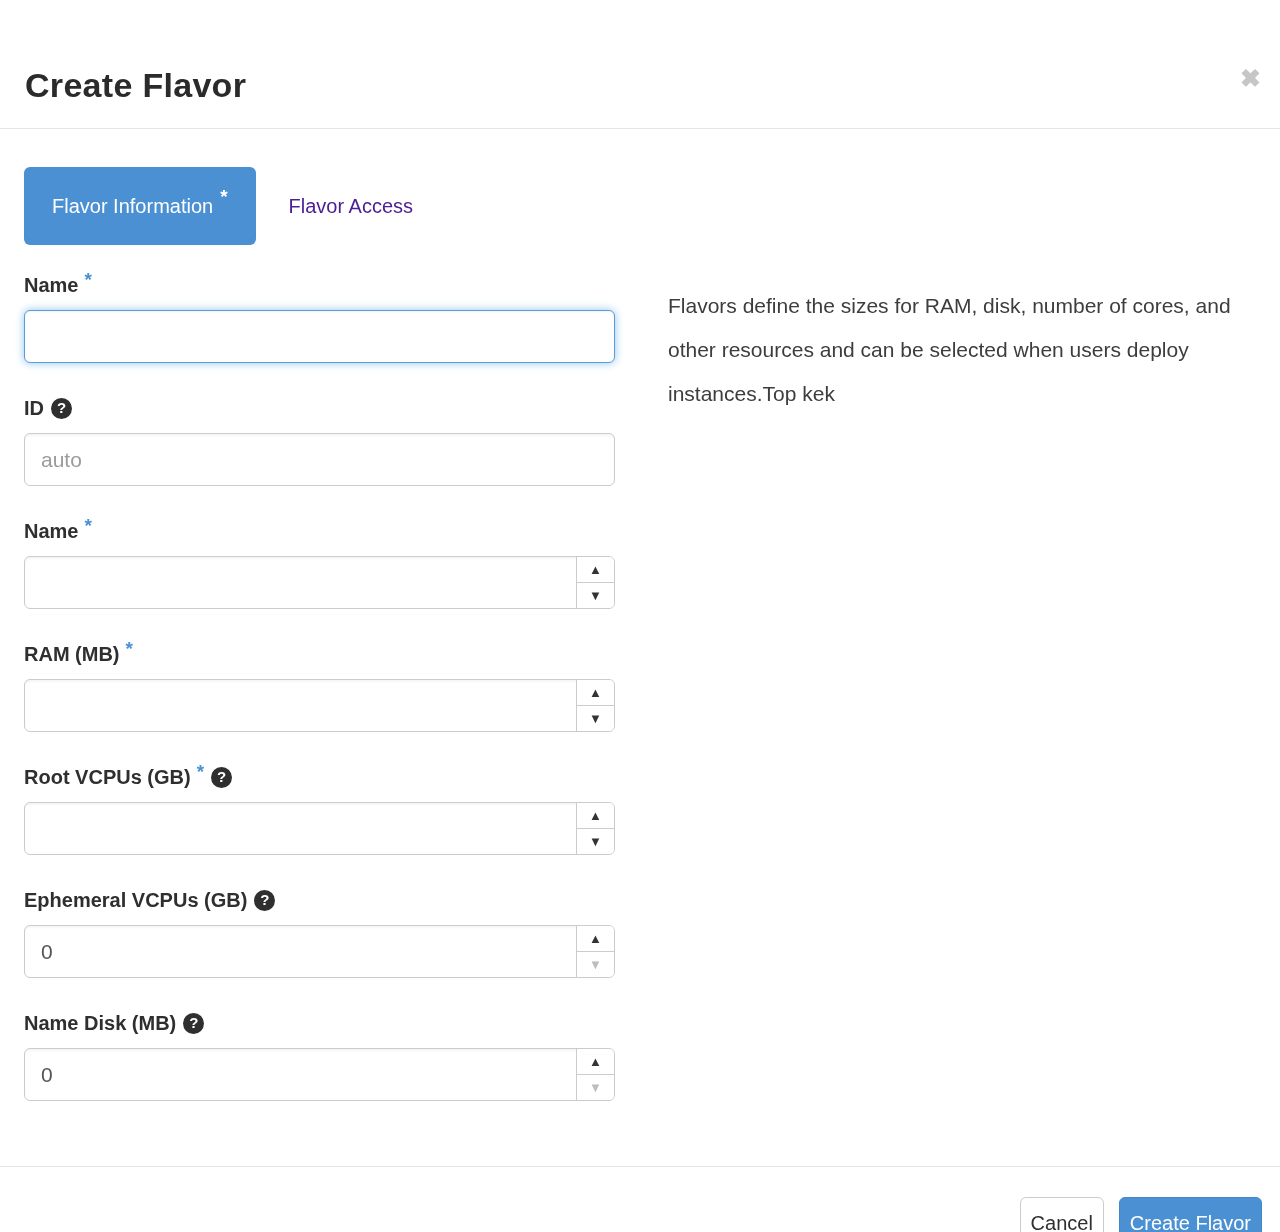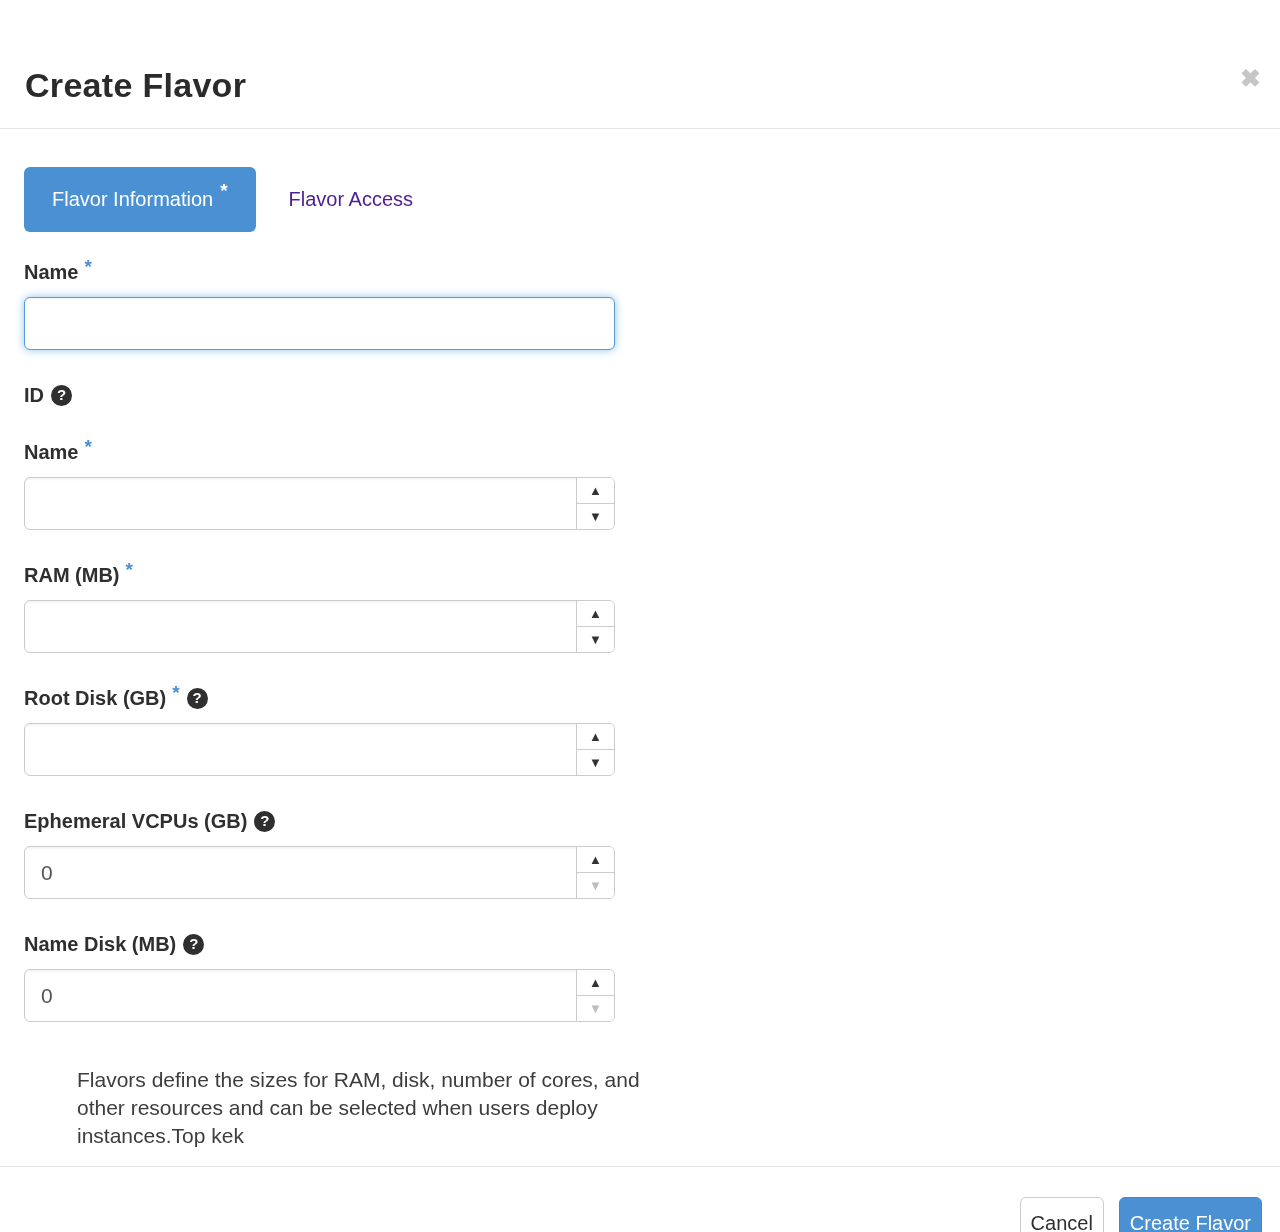--- a/index.html
+++ b/index.html
@@ -52,48 +52,48 @@
   }
   .tabs {
     display: flex;
     align-items: center;
     margin-bottom: 28px;
   }
   .tab-active {
     background: #4a90d2;
     color: #fff;
     font-size: 20px;
-    height: 65px;
+    height: 78px;
     padding: 0 28px;
     border-radius: 6px;
     display: inline-flex;
     align-items: center;
     cursor: pointer;
   }
   .tab-active .tab-req {
     font-size: 19px;
     position: relative;
     top: -9px;
     margin-left: 7px;
     font-weight: bold;
   }
   .tab-link {
     color: #4c1d95;
     font-size: 20px;
     margin-left: 33px;
     cursor: pointer;
     text-decoration: none;
   }
-  .columns { display: flex; flex-direction: column; }
+  .columns { display: flex; }
   .form-col { width: 591px; flex: 0 0 591px; }
   .desc-col {
     margin-left: 53px;
     width: 582px;
     font-size: 21px;
-    line-height: 28px;
+    line-height: 44px;
     color: #3d3d3d;
     padding-top: 11px;
   }
   .form-group { margin-bottom: 33px; }
   .field-label {
     display: flex;
     align-items: center;
     font-size: 20px;
     font-weight: bold;
     color: #2f2f2f;
@@ -240,20 +240,24 @@
       
     </div>
   </div>
 
   <div class="form-group">
     <div class="field-label">
       <span class="label-text">ID</span>
 
       <span class="help-icon">?</span>
     </div>
+    <div class="input-wrap">
+      <input class="form-control" type="text" placeholder="auto" style="">
+      
+    </div>
   </div>
 
   <div class="form-group">
     <div class="field-label">
       <span class="label-text">Name</span>
       <span class="req-star">*</span>
 
     </div>
     <div class="input-wrap">
       <input class="form-control num-input" type="text" style="">
@@ -282,21 +286,21 @@
                 </button>
         <button class="spin down">
                   <span class="tri">▼</span>
                 </button>
       </div>
     </div>
   </div>
 
   <div class="form-group">
     <div class="field-label">
-      <span class="label-text">Root Disk (GB)</span>
+      <span class="label-text">Root VCPUs (GB)</span>
       <span class="req-star">*</span>
       <span class="help-icon">?</span>
     </div>
     <div class="input-wrap">
       <input class="form-control num-input" type="text" style="">
       <div class="spinners">
         <button class="spin up">
                   <span class="tri">▲</span>
                 </button>
         <button class="spin down">

